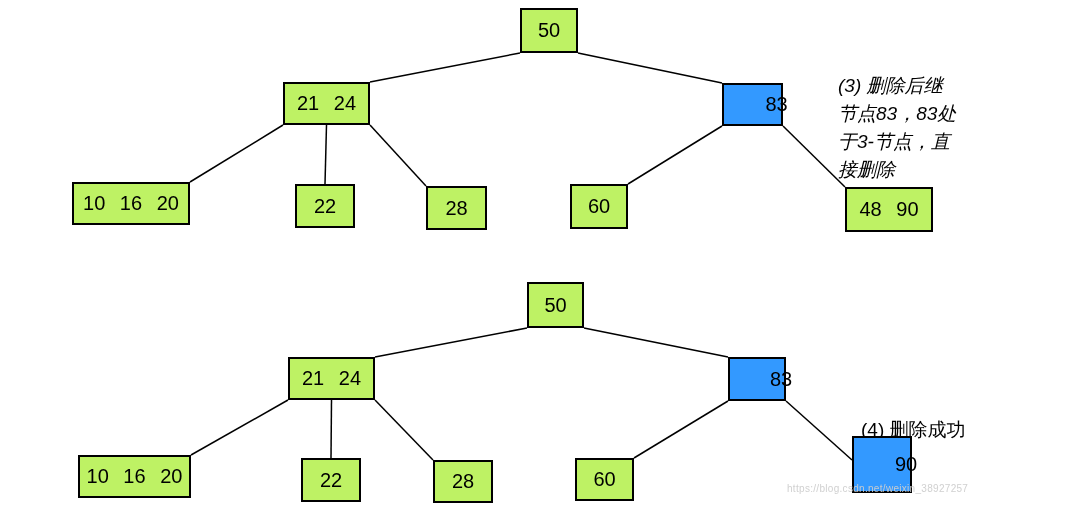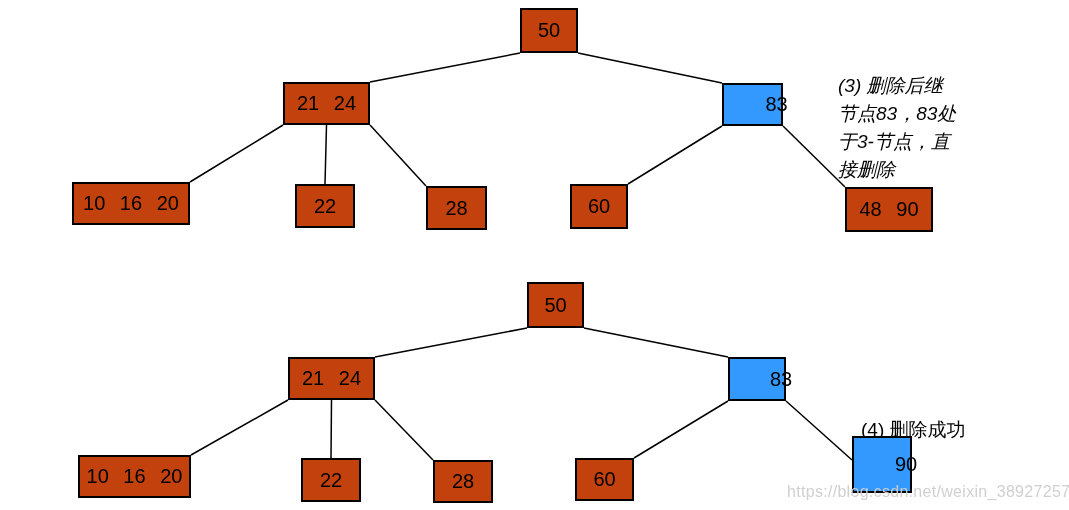--- a/index.html
+++ b/index.html
@@ -24,35 +24,35 @@
     box-sizing: border-box;
     border: 2px solid #000000;
     display: flex;
     align-items: center;
     justify-content: center;
     font-size: 20px;
     color: #000000;
     word-spacing: 9px;
     white-space: pre;
   }
-  .node.orange { background: #c2410c; }
+  .node.orange { background: #bef264; }
   .node.blue   { background: #3399FF; padding-left: 48px; }
   .annotation {
     position: absolute;
     color: #000000;
     font-size: 19px;
     line-height: 28px;
     white-space: pre-line;
   }
   #annotation-step3 { left: 838px; top: 72px; width: 210px; font-style: italic; }
   #annotation-step4 { left: 841px; top: 416px; width: 220px; margin-left: 20px; }
   #watermark {
     position: absolute;
     left: 787px; top: 483px;
-    font-size: 16px;
+    font-size: 10px;
     color: rgba(205,205,205,0.95);
     letter-spacing: 0.3px;
     z-index: 5;
     white-space: nowrap;
   }
 </style>
 </head>
 <body>
 
 <div id="canvas">

